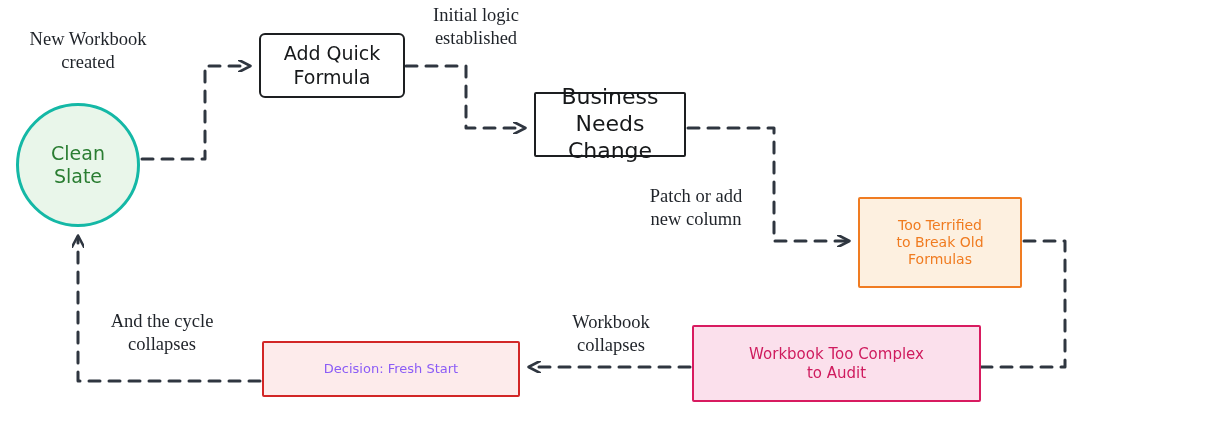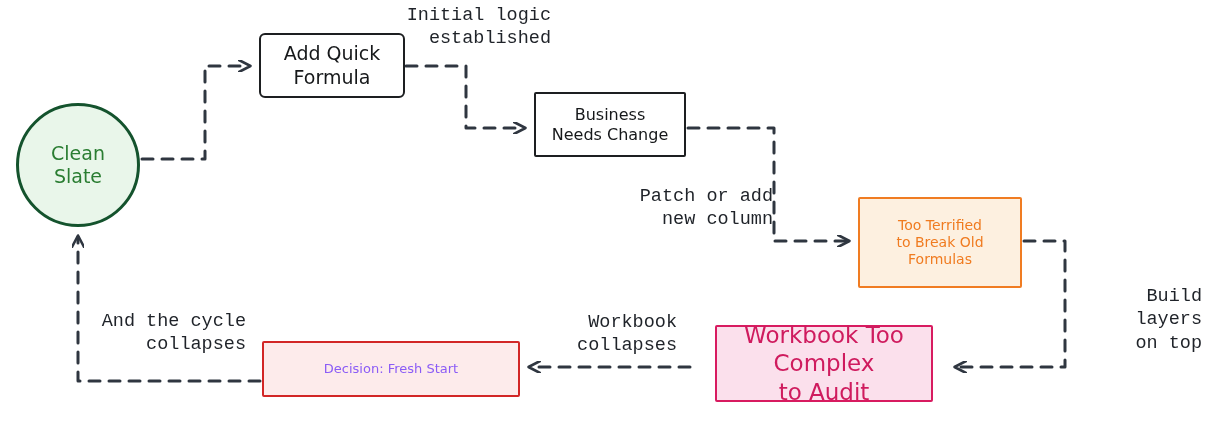--- a/index.html
+++ b/index.html
@@ -46,61 +46,60 @@
     border-radius: 2px;
   }
   .circle {
     border-radius: 50%;
   }
   .edge-label {
     position: absolute;
     color: #1f2329;
     font-size: 18.5px;
     line-height: 1.26;
-    text-align: right;
+    text-align: center;
     white-space: pre-line;
     z-index: 4;
-    font-family: Liberation Mono, monospace;
+    font-family: Liberation Serif, serif;
   }
   .n-clean {
     left: 16px; top: 103px; width: 124px; height: 124px;
-    border: 3px solid #14532d;
+    border: 3px solid #14b8a6;
     background: #e9f6ea;
     color: #2a7d32;
     font-size: 19px;
   }
   .n-addformula {
     left: 259px; top: 33px; width: 146px; height: 65px;
     border-color: #1d1f21;
     background: #ffffff;
     color: #16181a;
     font-size: 19px;
     border-radius: 6px;
   }
   .n-business {
     left: 534px; top: 92px; width: 152px; height: 65px;
     border-color: #1d1f21;
     background: #ffffff;
     color: #16181a;
-    font-size: 16px;
+    font-size: 22px;
   }
   .n-terrified {
     left: 858px; top: 197px; width: 164px; height: 91px;
     border-color: #f07c22;
     background: #fdf0e0;
     color: #f07b20;
     font-size: 14px;
   }
   .n-complex {
-    left: 692px; top: 325px; width: 218px; height: 77px;
+    left: 692px; top: 325px; width: 289px; height: 77px;
     border-color: #d81b60;
     background: #fbe0ec;
     color: #cf1b5e;
-    font-size: 23px;
-    margin-left: 23px;
+    font-size: 15px;
   }
   .n-fresh {
     left: 262px; top: 341px; width: 258px; height: 56px;
     border-color: #d22626;
     background: #fdebeb;
     color: #8b5cf6;
     font-size: 13px;
   }
   .lbl-new      { left: 6px;   top: 28px;  width: 164px; }
   .lbl-initial  { left: 401px; top: 4px;   width: 150px; }
@@ -160,29 +159,29 @@
 
   <div class="node box n-complex">
     <span class="node-label">Workbook Too Complex
 to Audit</span>
   </div>
 
   <div class="node box n-fresh">
     <span class="node-label">Decision: Fresh Start</span>
   </div>
 
+  <div class="edge-label lbl-new">New Workbook
+created</div>
 
   <div class="edge-label lbl-initial">Initial logic
 established</div>
 
   <div class="edge-label lbl-patch">Patch or add
 new column</div>
 
-  <div class="edge-label lbl-build">Build layers
-on top</div>
 
   <div class="edge-label lbl-collapse">Workbook
 collapses</div>
 
   <div class="edge-label lbl-cycle">And the cycle
 collapses</div>
 
 </div>
 
 </body></html>

